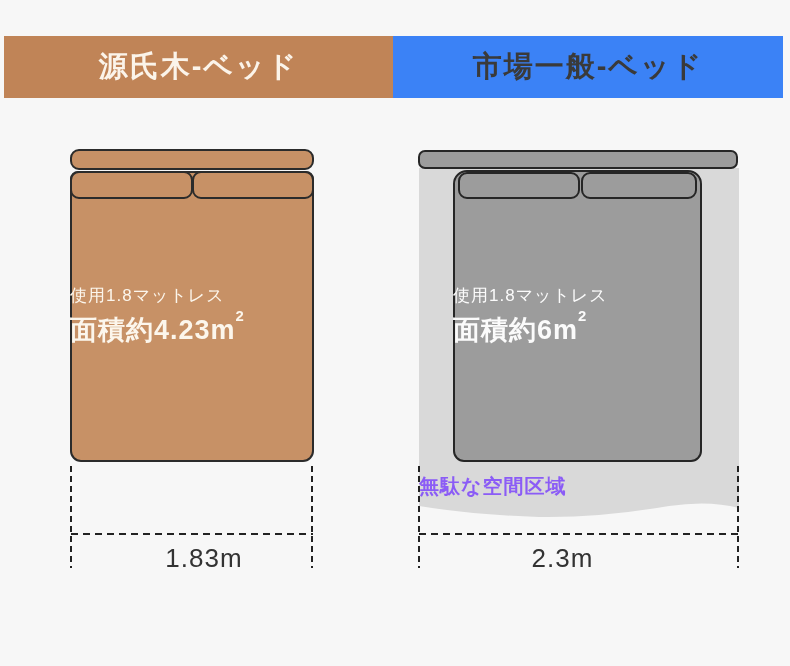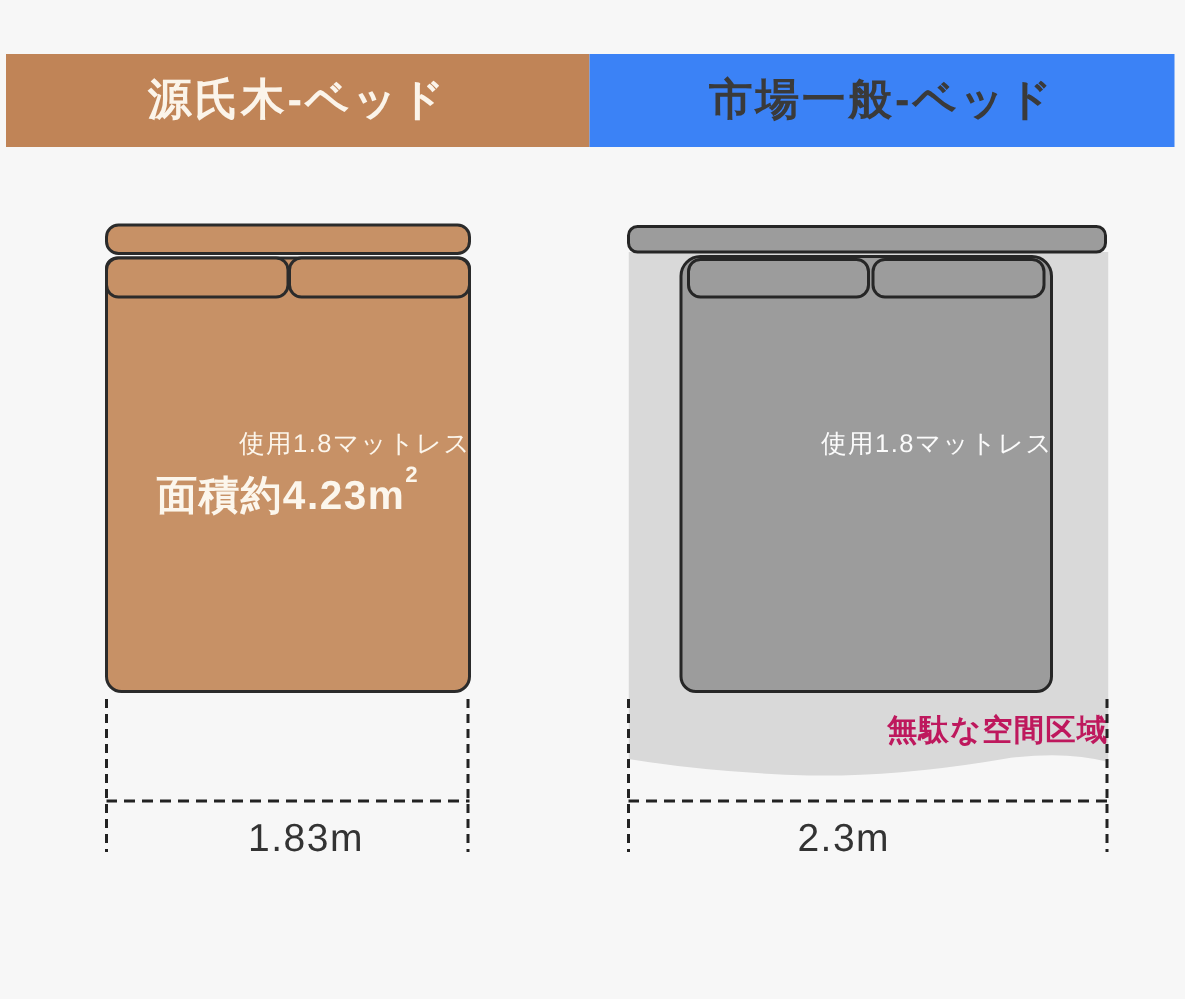--- a/index.html
+++ b/index.html
@@ -50,34 +50,34 @@
   }
   .m-pillow {
     position: absolute; top: 172px; height: 27px;
     background: #9c9c9c; border: 2px solid #262626; border-radius: 9px;
   }
   .m-pillow.p1 { left: 458px; width: 122px; }
   .m-pillow.p2 { left: 581px; width: 116px; }
 
   
   .bed-note {
-    position: absolute; top: 284px; text-align: right;
-    font-size: 17px; letter-spacing: 1px; padding-left: 38px;
+    position: absolute; top: 284px; text-align: left;
+    font-size: 17px; letter-spacing: 1px;
   }
   .bed-area {
-    position: absolute; top: 312px; text-align: center;
+    position: absolute; top: 312px; text-align: left;
     font-size: 27px; font-weight: 600; letter-spacing: 1px;
   }
   .bed-area sup { font-size: 0.55em; position: relative; top: -0.55em; font-weight: bold; }
   .g-note, .g-area { left: 70px;  width: 244px; color: #fcf6ec; }
   .m-note, .m-area { left: 453px; width: 249px; color: #fbfbfb; }
 
   .wasted-label {
     position: absolute; left: 419px; top: 473px; width: 320px;
-    text-align: right; font-size: 20px; font-weight: bold; color: #be185d;
+    text-align: left; font-size: 20px; font-weight: bold; color: #8b5cf6;
     letter-spacing: 1px;
   }
 
   
   .vdash {
     position: absolute; width: 2px; top: 466px; height: 102px;
     background: repeating-linear-gradient(to bottom, #222 0, #222 6px, transparent 6px, transparent 10px);
   }
   .hdash {
     position: absolute; height: 2px; top: 533px;
@@ -115,20 +115,21 @@
   <div class="g-pillow p1"></div>
   <div class="g-pillow p2"></div>
   <div class="bed-note g-note">使用1.8マットレス</div>
   <div class="bed-area g-area"><span>面積約4.23m</span><sup>2</sup></div>
 
   <div class="m-headboard"></div>
   <div class="m-mattress"></div>
   <div class="m-pillow p1"></div>
   <div class="m-pillow p2"></div>
   <div class="bed-note m-note">使用1.8マットレス</div>
+  <div class="bed-area m-area"><span>面積約6m</span><sup>2</sup></div>
   <div class="wasted-label">無駄な空間区域</div>
 
   <div class="vdash g-dim-l"></div>
   <div class="vdash g-dim-r"></div>
   <div class="hdash g-hdash"></div>
   <div class="dim-label g-dim-label">1.83m</div>
 
   <div class="vdash m-dim-l"></div>
   <div class="vdash m-dim-r"></div>
   <div class="hdash m-hdash"></div>

